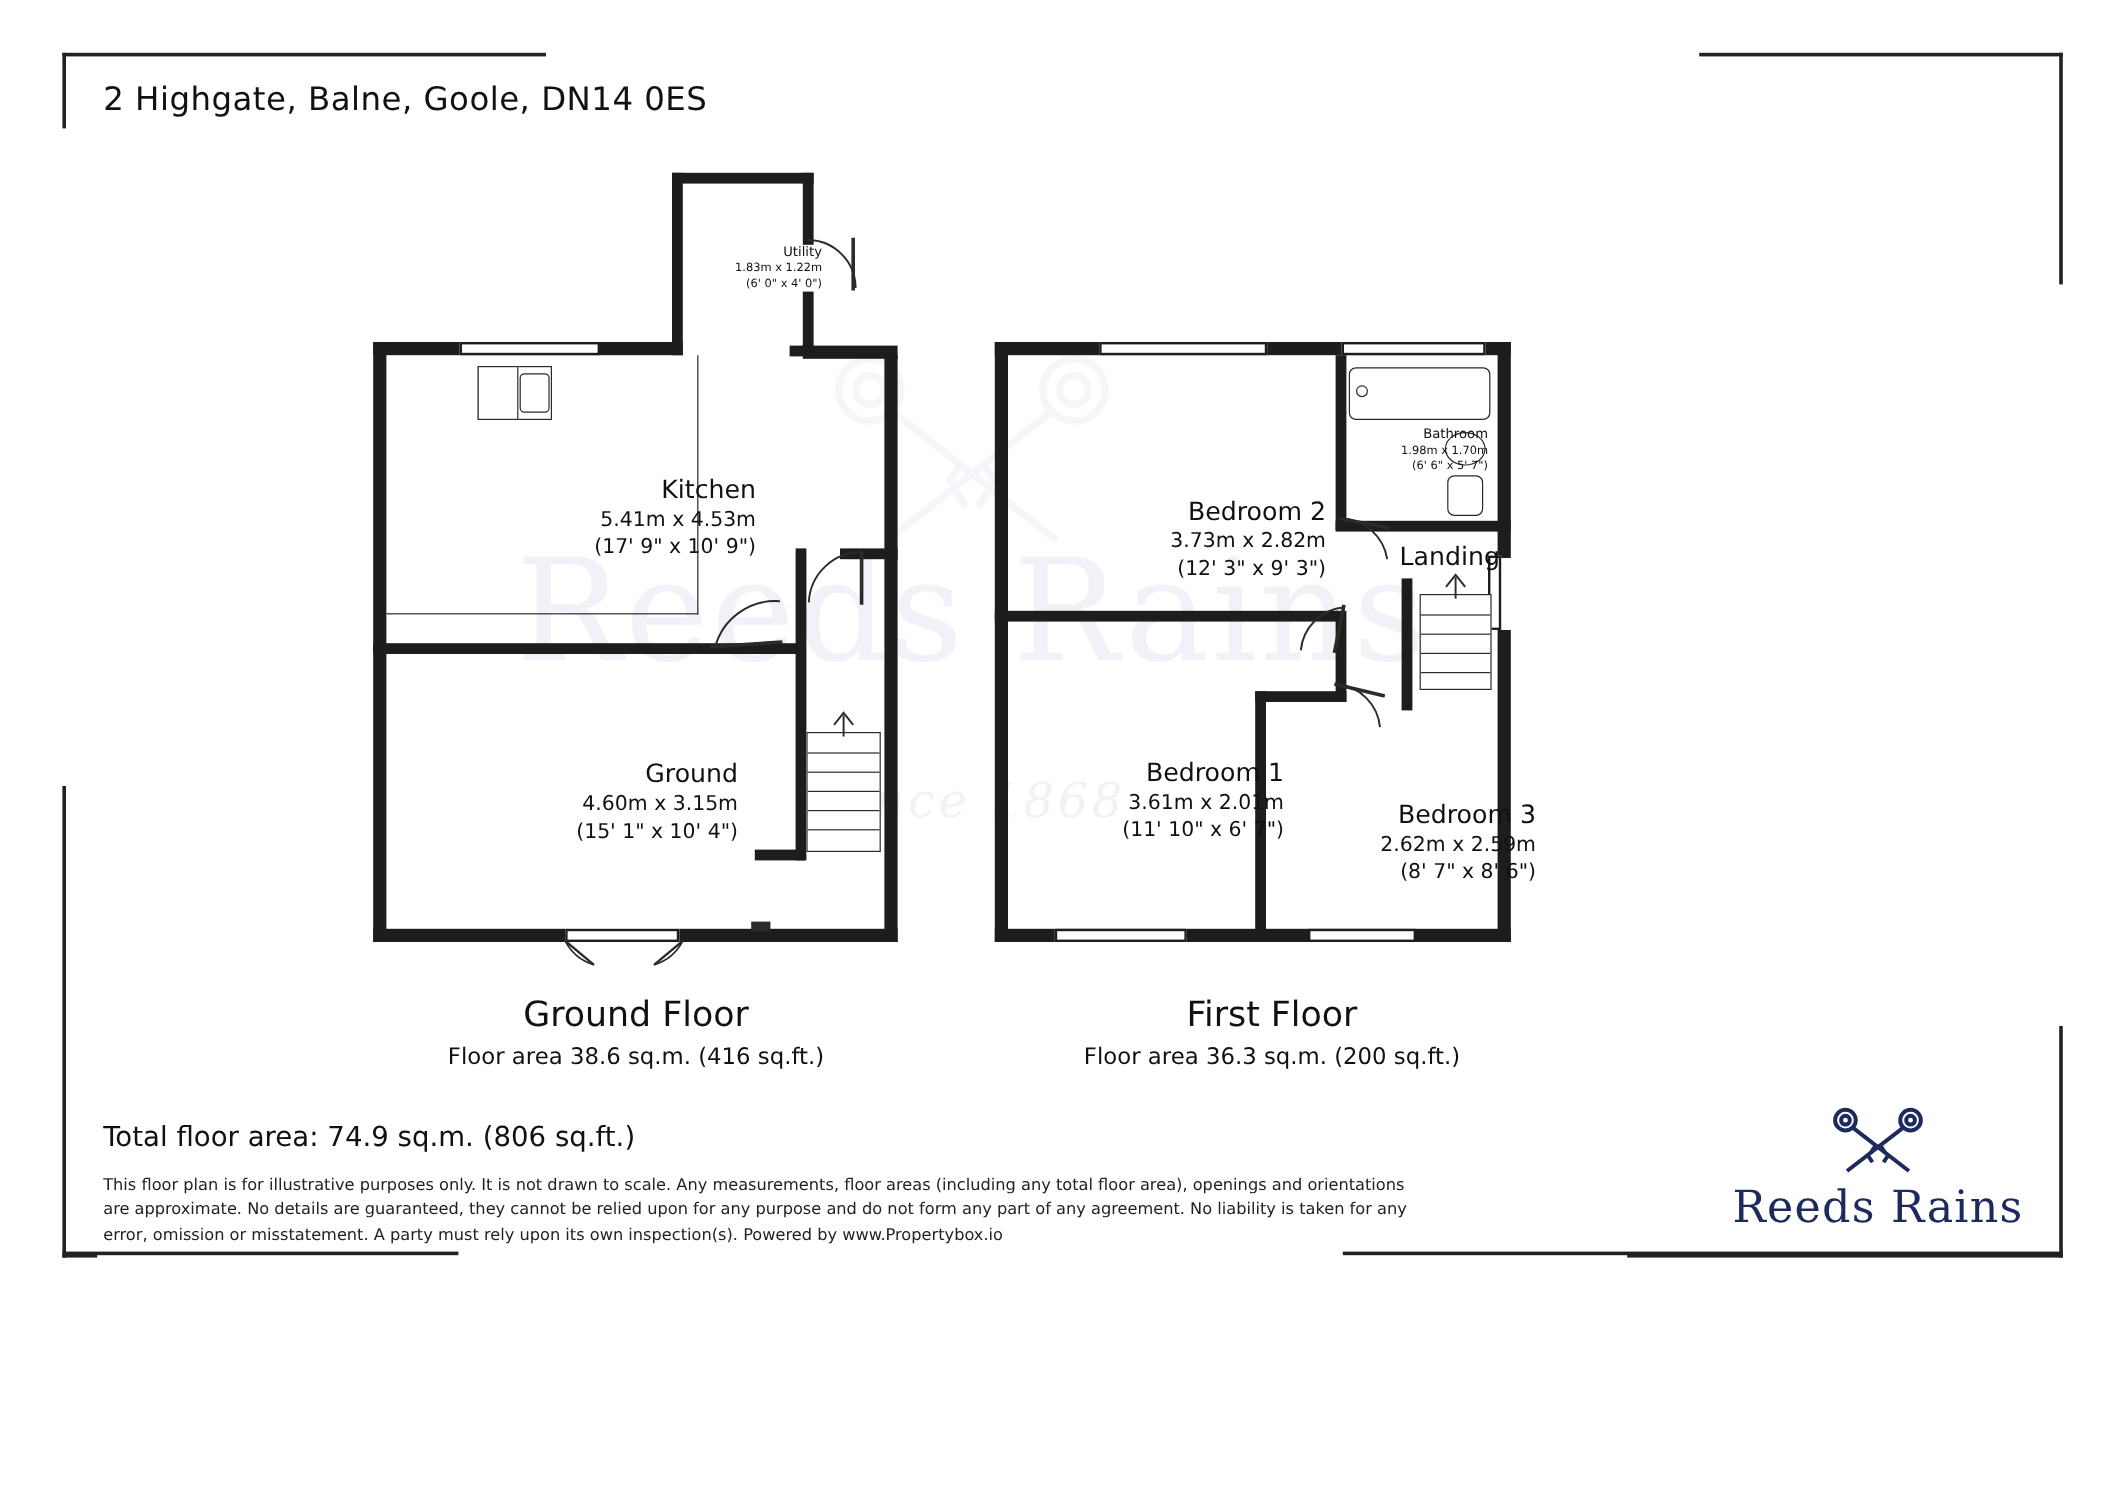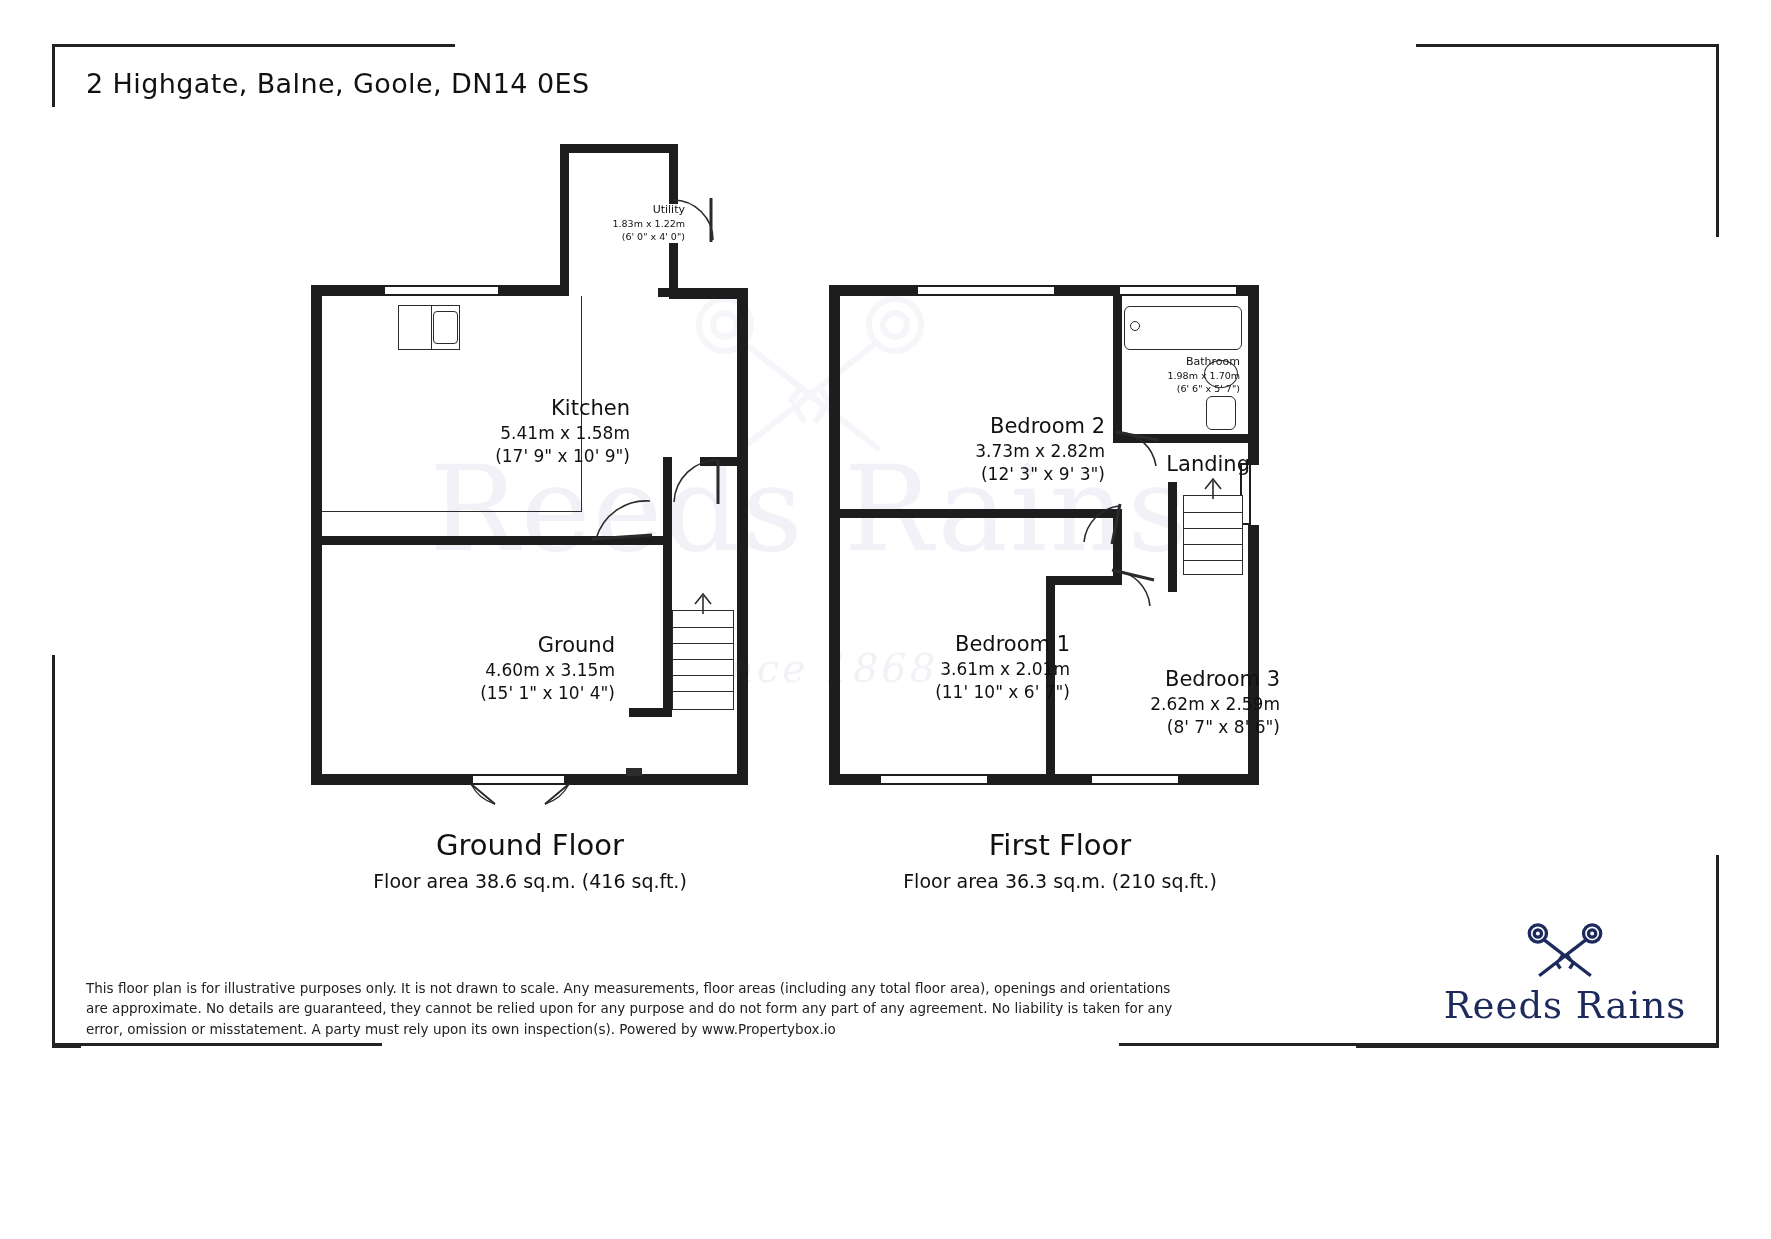--- a/index.html
+++ b/index.html
@@ -280,21 +280,21 @@
     </div>
 
     <div class="room-label small" style="left:555px;top:203px;width:130px;">
       <div class="room-name">Utility</div>
       <div class="room-dim">1.83m x 1.22m</div>
       <div class="room-dim">(6' 0" x 4' 0")</div>
     </div>
 
     <div class="room-label" style="left:380px;top:394px;width:250px;">
       <div class="room-name">Kitchen</div>
-      <div class="room-dim">5.41m x 1.58m</div>
+      <div class="room-dim">5.41m x 4.53m</div>
       <div class="room-dim">(17' 9" x 10' 9")</div>
     </div>
 
     <div class="room-label" style="left:365px;top:631px;width:250px;">
       <div class="room-name">Ground</div>
       <div class="room-dim">4.60m x 3.15m</div>
       <div class="room-dim">(15' 1" x 10' 4")</div>
     </div>
   </div>
 
@@ -383,22 +383,23 @@
     </div>
 
     <div class="room-label" style="left:1035px;top:665px;width:245px;">
       <div class="room-name">Bedroom 3</div>
       <div class="room-dim">2.62m x 2.59m</div>
       <div class="room-dim">(8' 7" x 8' 6")</div>
     </div>
   </div>
 
   <div class="floor-title" style="left:860px;top:828px;width:400px;">First Floor</div>
-  <div class="floor-area" style="left:830px;top:870px;width:460px;">Floor area 36.3 sq.m. (210 sq.ft.)</div>
-
+  <div class="floor-area" style="left:830px;top:870px;width:460px;">Floor area 36.3 sq.m. (200 sq.ft.)</div>
+
+  <div class="total">Total floor area: 74.9 sq.m. (806 sq.ft.)</div>
   <div class="disclaimer">This floor plan is for illustrative purposes only. It is not drawn to scale. Any measurements, floor areas (including any total floor area), openings and orientations are approximate. No details are guaranteed, they cannot be relied upon for any purpose and do not form any part of any agreement. No liability is taken for any error, omission or misstatement. A party must rely upon its own inspection(s). Powered by www.Propertybox.io</div>
 
   <div class="brand">
     <div style="display:flex;justify-content:center;">
       <svg width="86" height="60" viewBox="0 0 130 90">
         <g stroke="#1d2a5c" stroke-width="5" fill="none">
           <circle cx="24" cy="20" r="13"></circle>
           <circle cx="24" cy="20" r="5.5"></circle>
           <path d="M34 30 L104 84"></path>
           <path d="M62 52 L56 61"></path>

